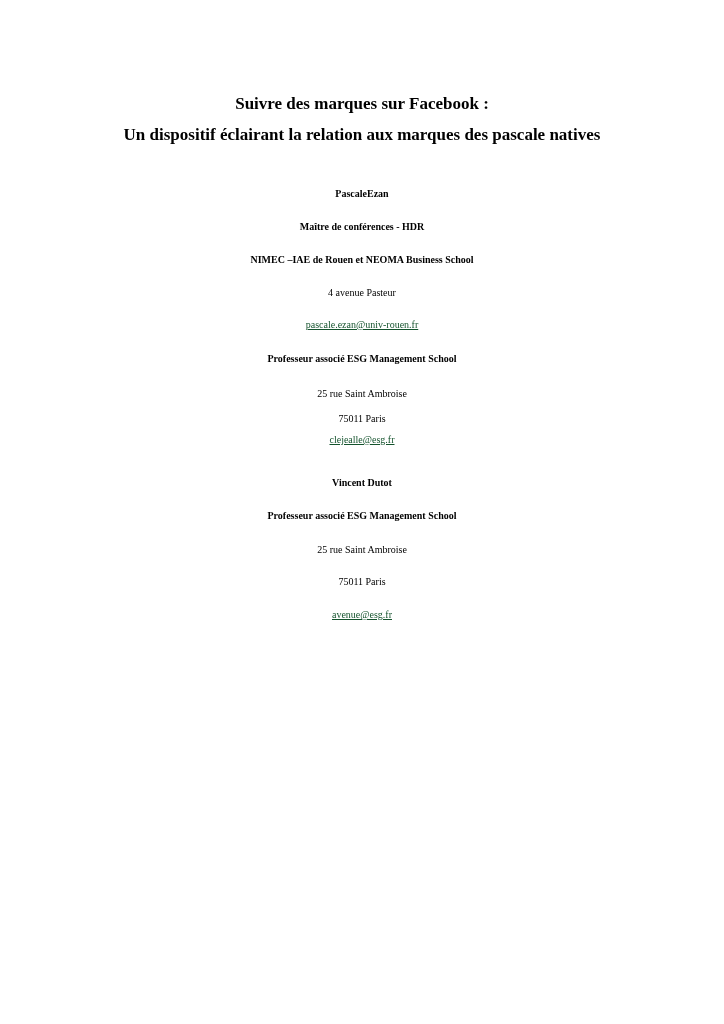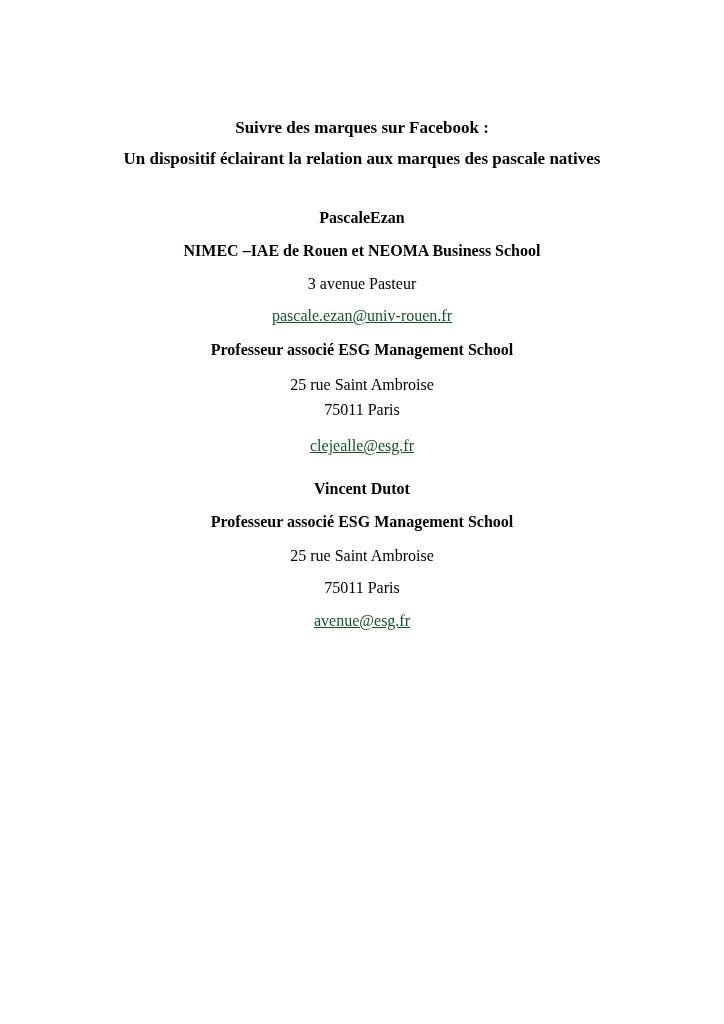--- a/index.html
+++ b/index.html
@@ -7,30 +7,30 @@
     padding: 0;
     background: #ffffff;
   }
   .page {
     position: relative;
     width: 724px;
     height: 897px;
     margin: 0 auto;
     background: #ffffff;
     box-sizing: border-box;
-    padding-top: 117px;
+    padding-top: 93px;
     font-family: "Liberation Serif", "DejaVu Serif", serif;
     color: #000000;
     overflow: hidden;
   }
   .ln {
     display: block;
     text-align: center;
     line-height: 21px;
-    font-size: 16px;
+    font-size: 10px;
     margin: 0 60px;
   }
   .b { font-weight: bold; }
   .title-line {
     font-size: 17px;
     font-weight: bold;
     line-height: 21px;
   }
   .link-line a {
     color: #14532d;
@@ -39,21 +39,21 @@
   }
   
   .mt0  { margin-top: 0; }
   .mt4  { margin-top: 4px; }
   .mt9  { margin-top: 22px; }
   .mt10 { margin-top: 10px; }
   .mt11 { margin-top: 11px; }
   .mt12 { margin-top: 12px; }
   .mt13 { margin-top: 13px; }
   .mt14 { margin-top: 14px; }
-  .mt15 { margin-top: 15px; }
+  .mt15 { }
   .mt25 { margin-top: 25px; }
   .mt38 { margin-top: 38px; }
   .page-number {
     position: absolute;
     left: 85px;
     top: 940px;
     font-size: 15px;
     line-height: 20px;
   }
 </style>
@@ -62,22 +62,23 @@
 
 <div class="page">
 
   <header>
     <span class="ln title-line mt0">Suivre des marques sur Facebook :</span>
     <span class="ln title-line mt10">Un dispositif éclairant la relation aux marques des pascale natives</span>
   </header>
 
   <section>
     <div class="ln b mt38">PascaleEzan</div>
+    <div class="ln b mt12">Maître de conférences - HDR</div>
     <div class="ln b mt12">NIMEC –IAE de Rouen et NEOMA Business School</div>
-    <div class="ln mt12">3 avenue Pasteur</div>
+    <div class="ln mt12">4 avenue Pasteur</div>
     <div class="ln link-line mt11">
       <a>pascale.ezan@univ-rouen.fr</a>
     </div>
   </section>
 
   <section>
     <div class="ln b mt13">Professeur associé ESG Management School</div>
     <div class="ln mt14">25 rue Saint Ambroise</div>
     <div class="ln mt4">75011 Paris</div>
     <div class="ln link-line mt15">

